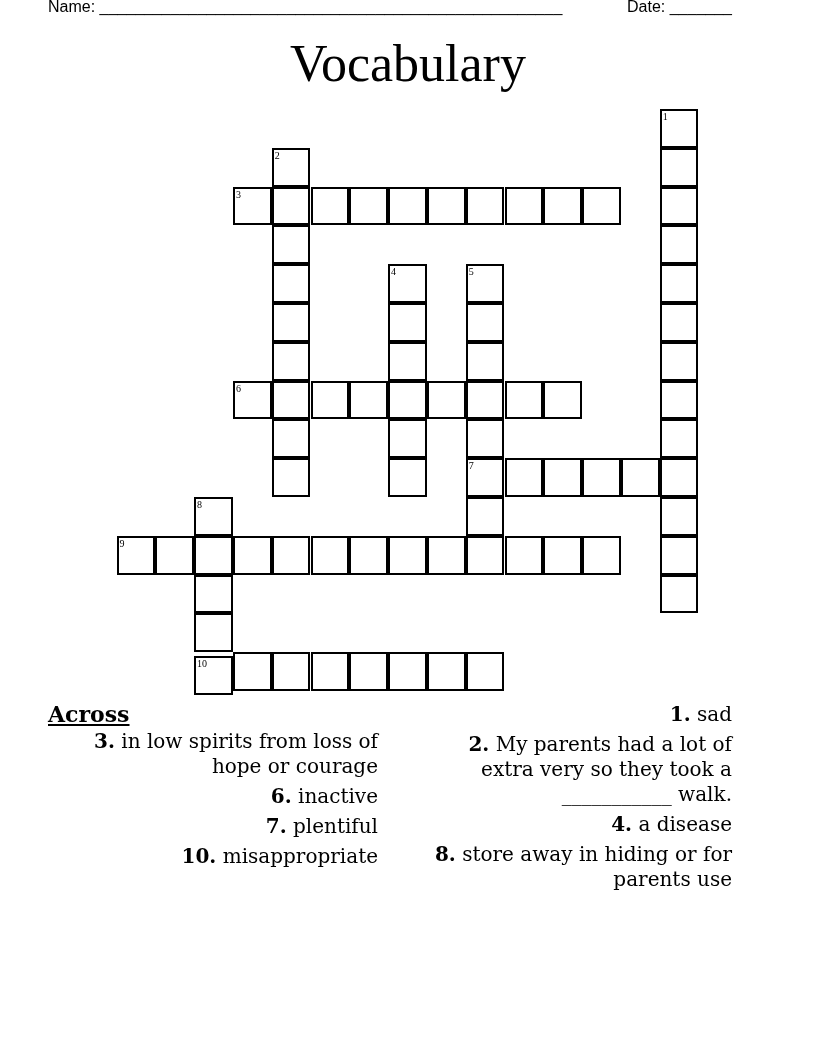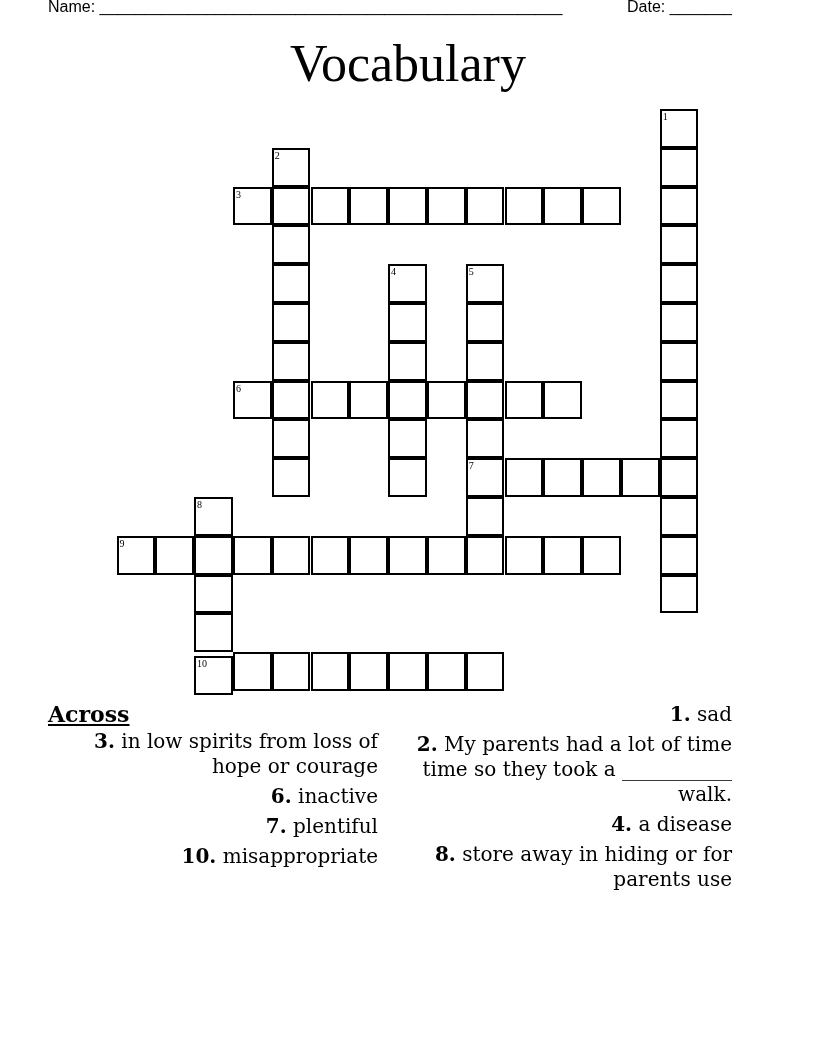--- a/index.html
+++ b/index.html
@@ -128,16 +128,16 @@
 <div class="clues across">
   <h3>Across</h3>
   <div class="clue"><b>3.</b> <span>in low spirits from loss of hope or courage</span></div>
   <div class="clue"><b>6.</b> <span>inactive</span></div>
   <div class="clue"><b>7.</b> <span>plentiful</span></div>
   <div class="clue"><b>10.</b> <span>misappropriate</span></div>
 </div>
 
 <div class="clues down">
   <div class="clue"><b>1.</b> <span>sad</span></div>
-  <div class="clue"><b>2.</b> <span>My parents had a lot of time time so they took a ___________ walk.</span></div>
+  <div class="clue"><b>2.</b> <span>My parents had a lot of extra very so they took a ___________ walk.</span></div>
   <div class="clue"><b>4.</b> <span>a disease</span></div>
   <div class="clue"><b>8.</b> <span>store away in hiding or for parents use</span></div>
 </div>
 
 </body></html>

